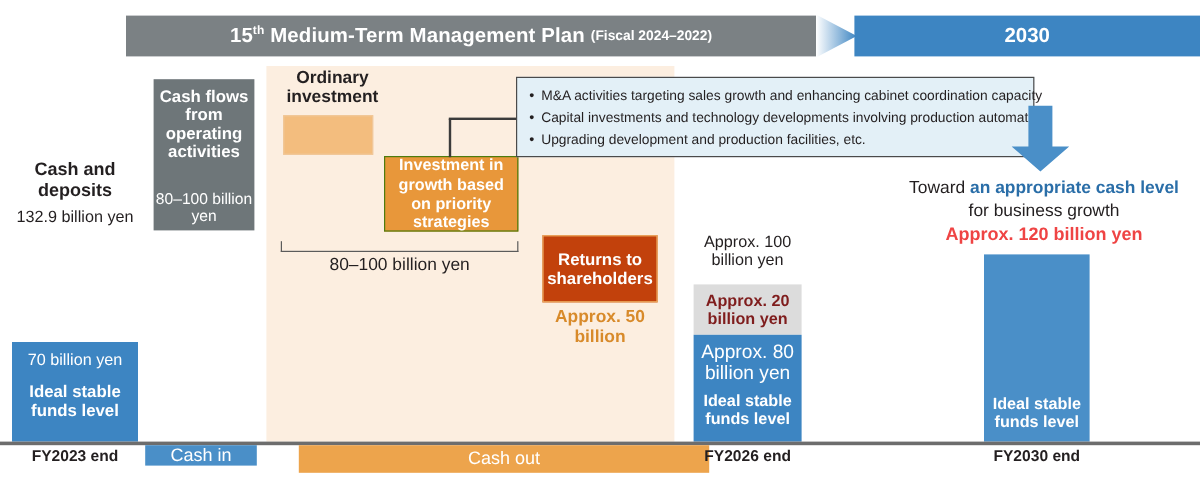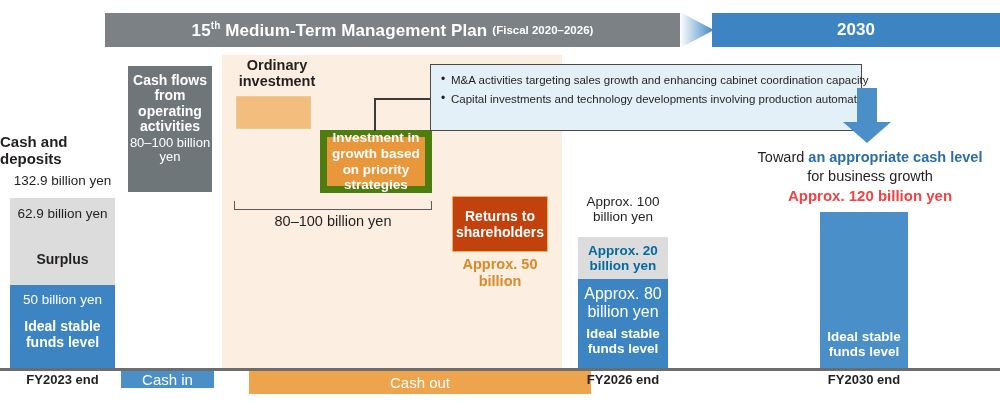--- a/index.html
+++ b/index.html
@@ -36,21 +36,21 @@
 
   
   .peach{
     left:222px;top:55px;width:340px;height:313px;
     background:#fceee0;
   }
 
   
   .cd-title{
     left:0px;top:134px;width:125px;
-    text-align:left;font-size:15px;font-weight:bold;line-height:1.12;
+    text-align:center;font-size:15px;font-weight:bold;line-height:1.12;
   }
   .cd-sub{
     left:0px;top:174px;width:125px;
     text-align:center;font-size:13.5px;line-height:1.1;
   }
   .bar-gray-2023{
     left:10px;top:198px;width:105px;height:87px;
     background:#dcdcdc;
     color:#231f20;
   }
@@ -62,38 +62,39 @@
   }
   .bar-blue-2023 .t1{position:absolute;left:0;top:7px;width:100%;text-align:center;font-size:13.5px;}
   .bar-blue-2023 .t2{position:absolute;left:0;top:33px;width:100%;text-align:center;font-size:14px;font-weight:bold;line-height:1.15;}
 
   
   .cfo-box{
     left:128px;top:66px;width:84px;height:126px;
     background:#6e7679;color:#ffffff;
     display:flex;flex-direction:column;align-items:center;justify-content:flex-start;
     padding-top:7px;
+    gap:23px;
   }
   .cfo-box .b{font-size:14px;font-weight:bold;line-height:1.1;text-align:center;}
   .cfo-box .n{font-size:13px;line-height:1.12;text-align:center;margin-top:1px;}
 
   
   .ord-label{
     left:228px;top:58px;width:98px;text-align:center;
     font-size:14.5px;font-weight:bold;line-height:1.1;
   }
   .ord-box{
     left:236px;top:96px;width:75px;height:33px;
     background:#f3bd7e;border:1px solid #f0c79a;
   }
 
   
   .grw-box{
     left:320px;top:130px;width:112px;height:63px;
-    background:#e8973a;border:7px solid #4d7c0f;
+    background:#e8973a;border:1px solid #4d7c0f;
     color:#ffffff;display:flex;align-items:center;justify-content:center;
     text-align:center;font-size:13.5px;font-weight:bold;line-height:1.16;
     padding:0 3px;
   }
 
   
   .callout{
     left:430px;top:64px;width:432px;height:67px;
     background:#e3f0f7;border:1px solid #4a4a4a;
     padding:6px 8px 0 10px;
@@ -127,21 +128,21 @@
     left:446px;top:256px;width:108px;text-align:center;
     color:#d88a2a;font-size:14.5px;font-weight:bold;line-height:1.18;
   }
 
   
   .f26-note{
     left:572px;top:194px;width:102px;text-align:center;
     font-size:13.5px;line-height:1.12;
   }
   .bar-gray-2026{
-    left:578px;top:237px;width:90px;height:42px;background:#dcdcdc;color:#0369a1;
+    left:578px;top:237px;width:90px;height:42px;background:#dcdcdc;color:#7f1d1d;
     display:flex;align-items:center;justify-content:center;text-align:center;
     font-size:13.5px;font-weight:bold;line-height:1.14;
   }
   .bar-blue-2026{
     left:578px;top:279px;width:90px;height:89px;background:#3d85c2;color:#ffffff;
   }
   .bar-blue-2026 .t1{position:absolute;left:0;top:6px;width:100%;text-align:center;font-size:16px;line-height:1.14;}
   .bar-blue-2026 .t2{position:absolute;left:0;top:47px;width:100%;text-align:center;font-size:13.5px;font-weight:bold;line-height:1.14;}
 
   
@@ -178,21 +179,21 @@
   .fy2026{left:578px;top:372px;width:90px;}
   .fy2030{left:820px;top:372px;width:88px;}
 </style>
 </head>
 <body>
 
 <div class="stage">
 
   <div class="abs hdr-gray">
     <span class="main"><span>15</span><sup>th</sup> <span>Medium-Term Management Plan</span></span>
-    <span class="sub">(Fiscal 2020–2026)</span>
+    <span class="sub">(Fiscal 2024–2022)</span>
   </div>
 
   <div class="abs hdr-arrow">
     <svg width="42" height="48" viewBox="0 0 42 48">
       <defs>
         <linearGradient id="gchev" x1="0" y1="0" x2="1" y2="0">
           <stop offset="0%" stop-color="#ffffff"></stop>
           <stop offset="100%" stop-color="#3d85c2"></stop>
         </linearGradient>
       </defs>
@@ -200,47 +201,44 @@
     </svg>
   </div>
 
   <div class="abs hdr-blue">2030</div>
 
   <div class="abs peach"></div>
 
   <div class="abs cd-title">Cash and deposits</div>
   <div class="abs cd-sub">132.9 billion yen</div>
 
-  <div class="abs bar-gray-2023">
-    <div class="t1">62.9 billion yen</div>
-    <div class="t2">Surplus</div>
-  </div>
 
   <div class="abs bar-blue-2023">
-    <div class="t1">50 billion yen</div>
+    <div class="t1">70 billion yen</div>
     <div class="t2">Ideal stable funds level</div>
   </div>
 
   <div class="abs cfo-box">
     <div class="b">Cash flows from operating activities</div>
     <div class="n">80–100 billion yen</div>
   </div>
 
   <div class="abs ord-label">Ordinary investment</div>
   <div class="abs ord-box"></div>
 
   <div class="abs grw-box">Investment in growth based on priority strategies</div>
 
   <div class="abs conn-h"></div>
   <div class="abs conn-v"></div>
 
   <div class="abs callout">
     <ul>
       <li>M&amp;A activities targeting sales growth and enhancing cabinet coordination capacity</li>
       <li>Capital investments and technology developments involving production automation</li>
+      <li>Upgrading development and production facilities, etc.</li>
     </ul>
   </div>
 
   <div class="abs brk"></div>
   <div class="abs brk-label">80–100 billion yen</div>
 
   <div class="abs ret-box">Returns to shareholders</div>
   <div class="abs ret-note">Approx. 50 billion</div>
 
   <div class="abs f26-note">Approx. 100 billion yen</div>

